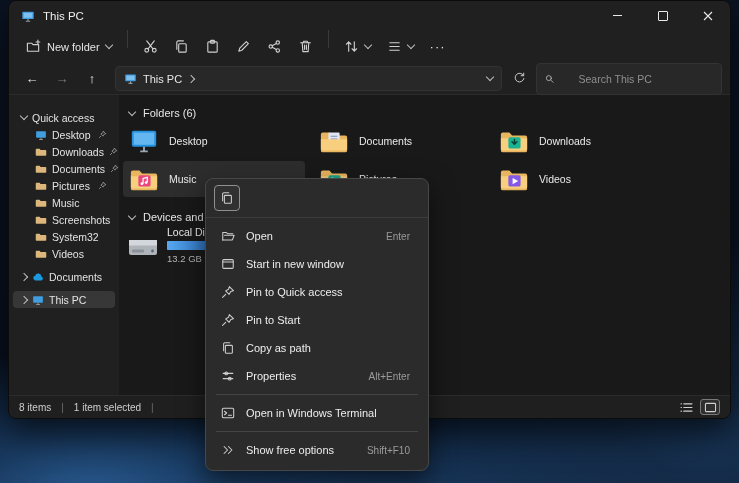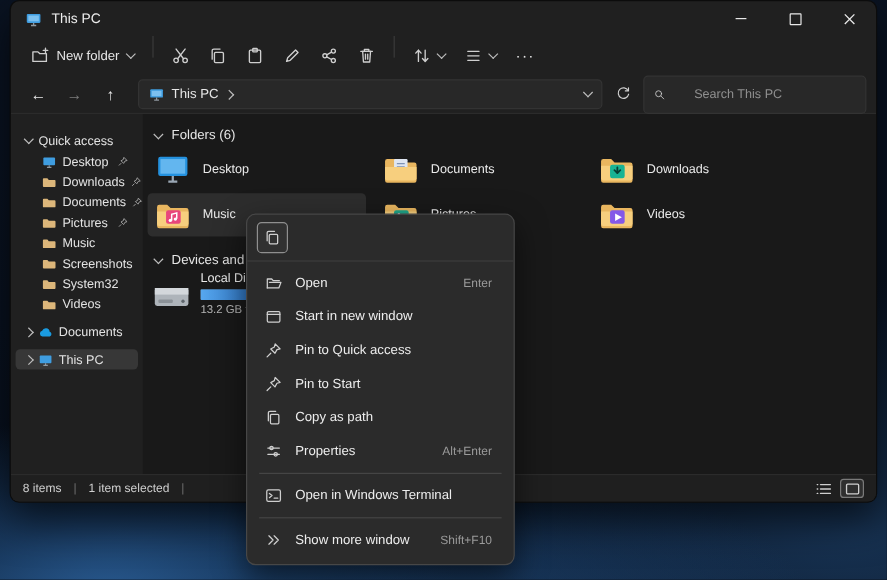--- a/index.html
+++ b/index.html
@@ -555,18 +555,18 @@
     </div>
 
     <div class="msep"></div>
 
     <div class="mi">
       <span class="mi-ic">
           <svg width="14" height="14" viewBox="0 0 16 16" class="stroke">
             <path d="M3.5 4 l4 4 -4 4 M8.5 4 l4 4 -4 4"></path>
           </svg>
         </span>
-      <span class="mi-label">Show more window</span>
+      <span class="mi-label">Show free options</span>
       <span class="mi-short">Shift+F10</span>
     </div>
   </div>
 
 </div>
 
 </body></html>

